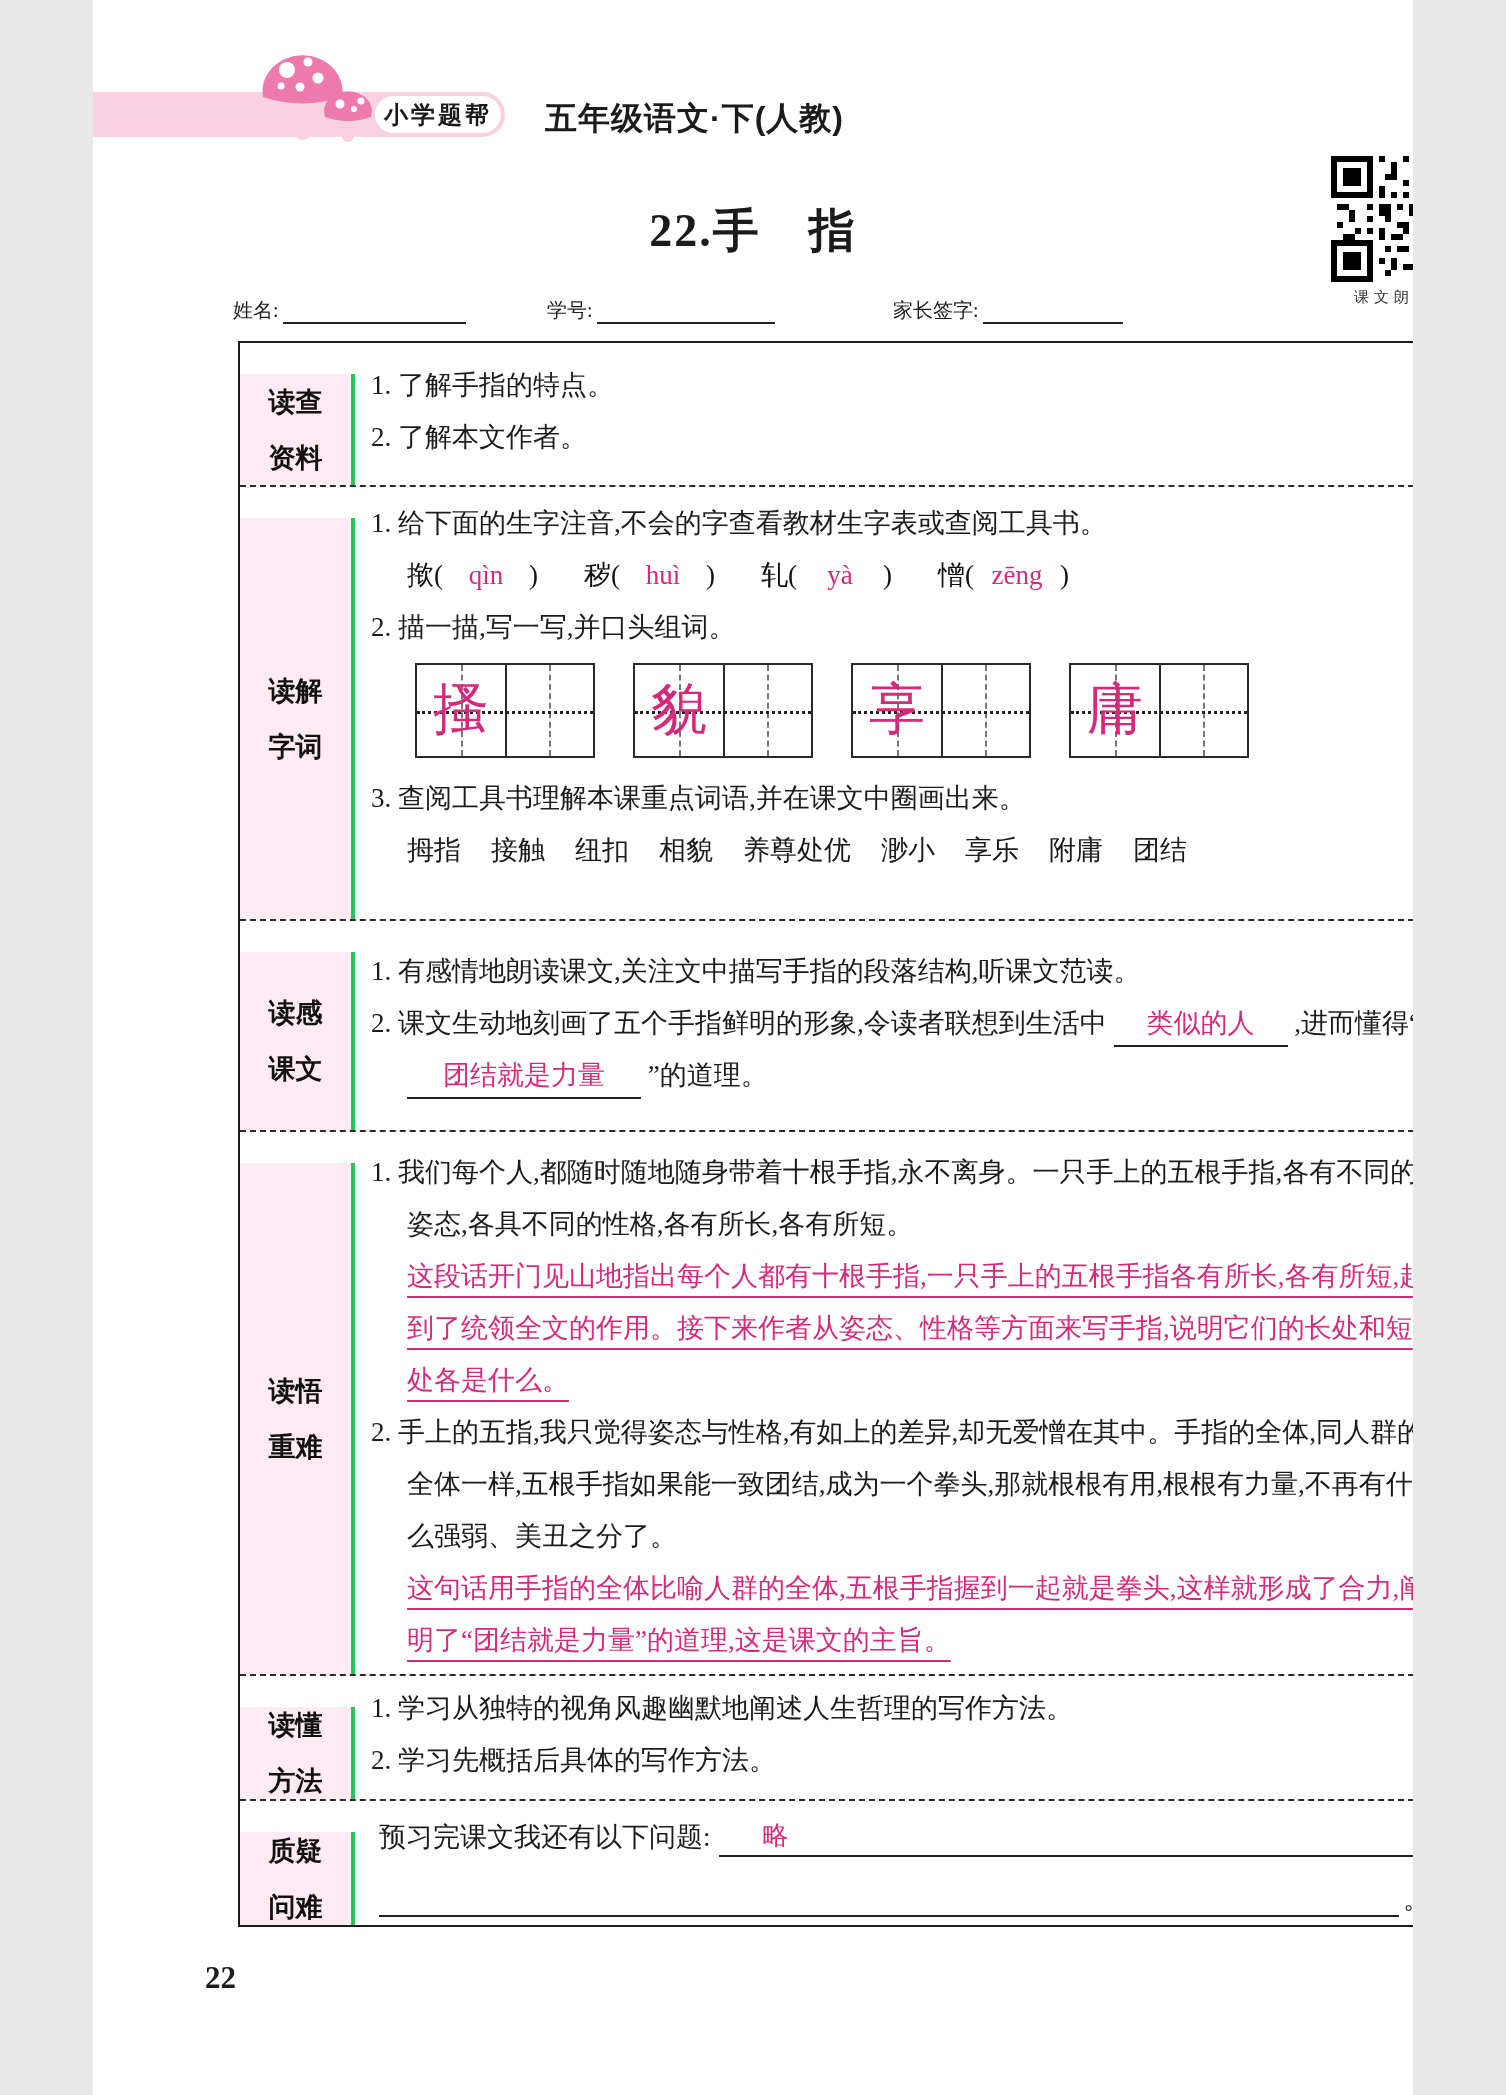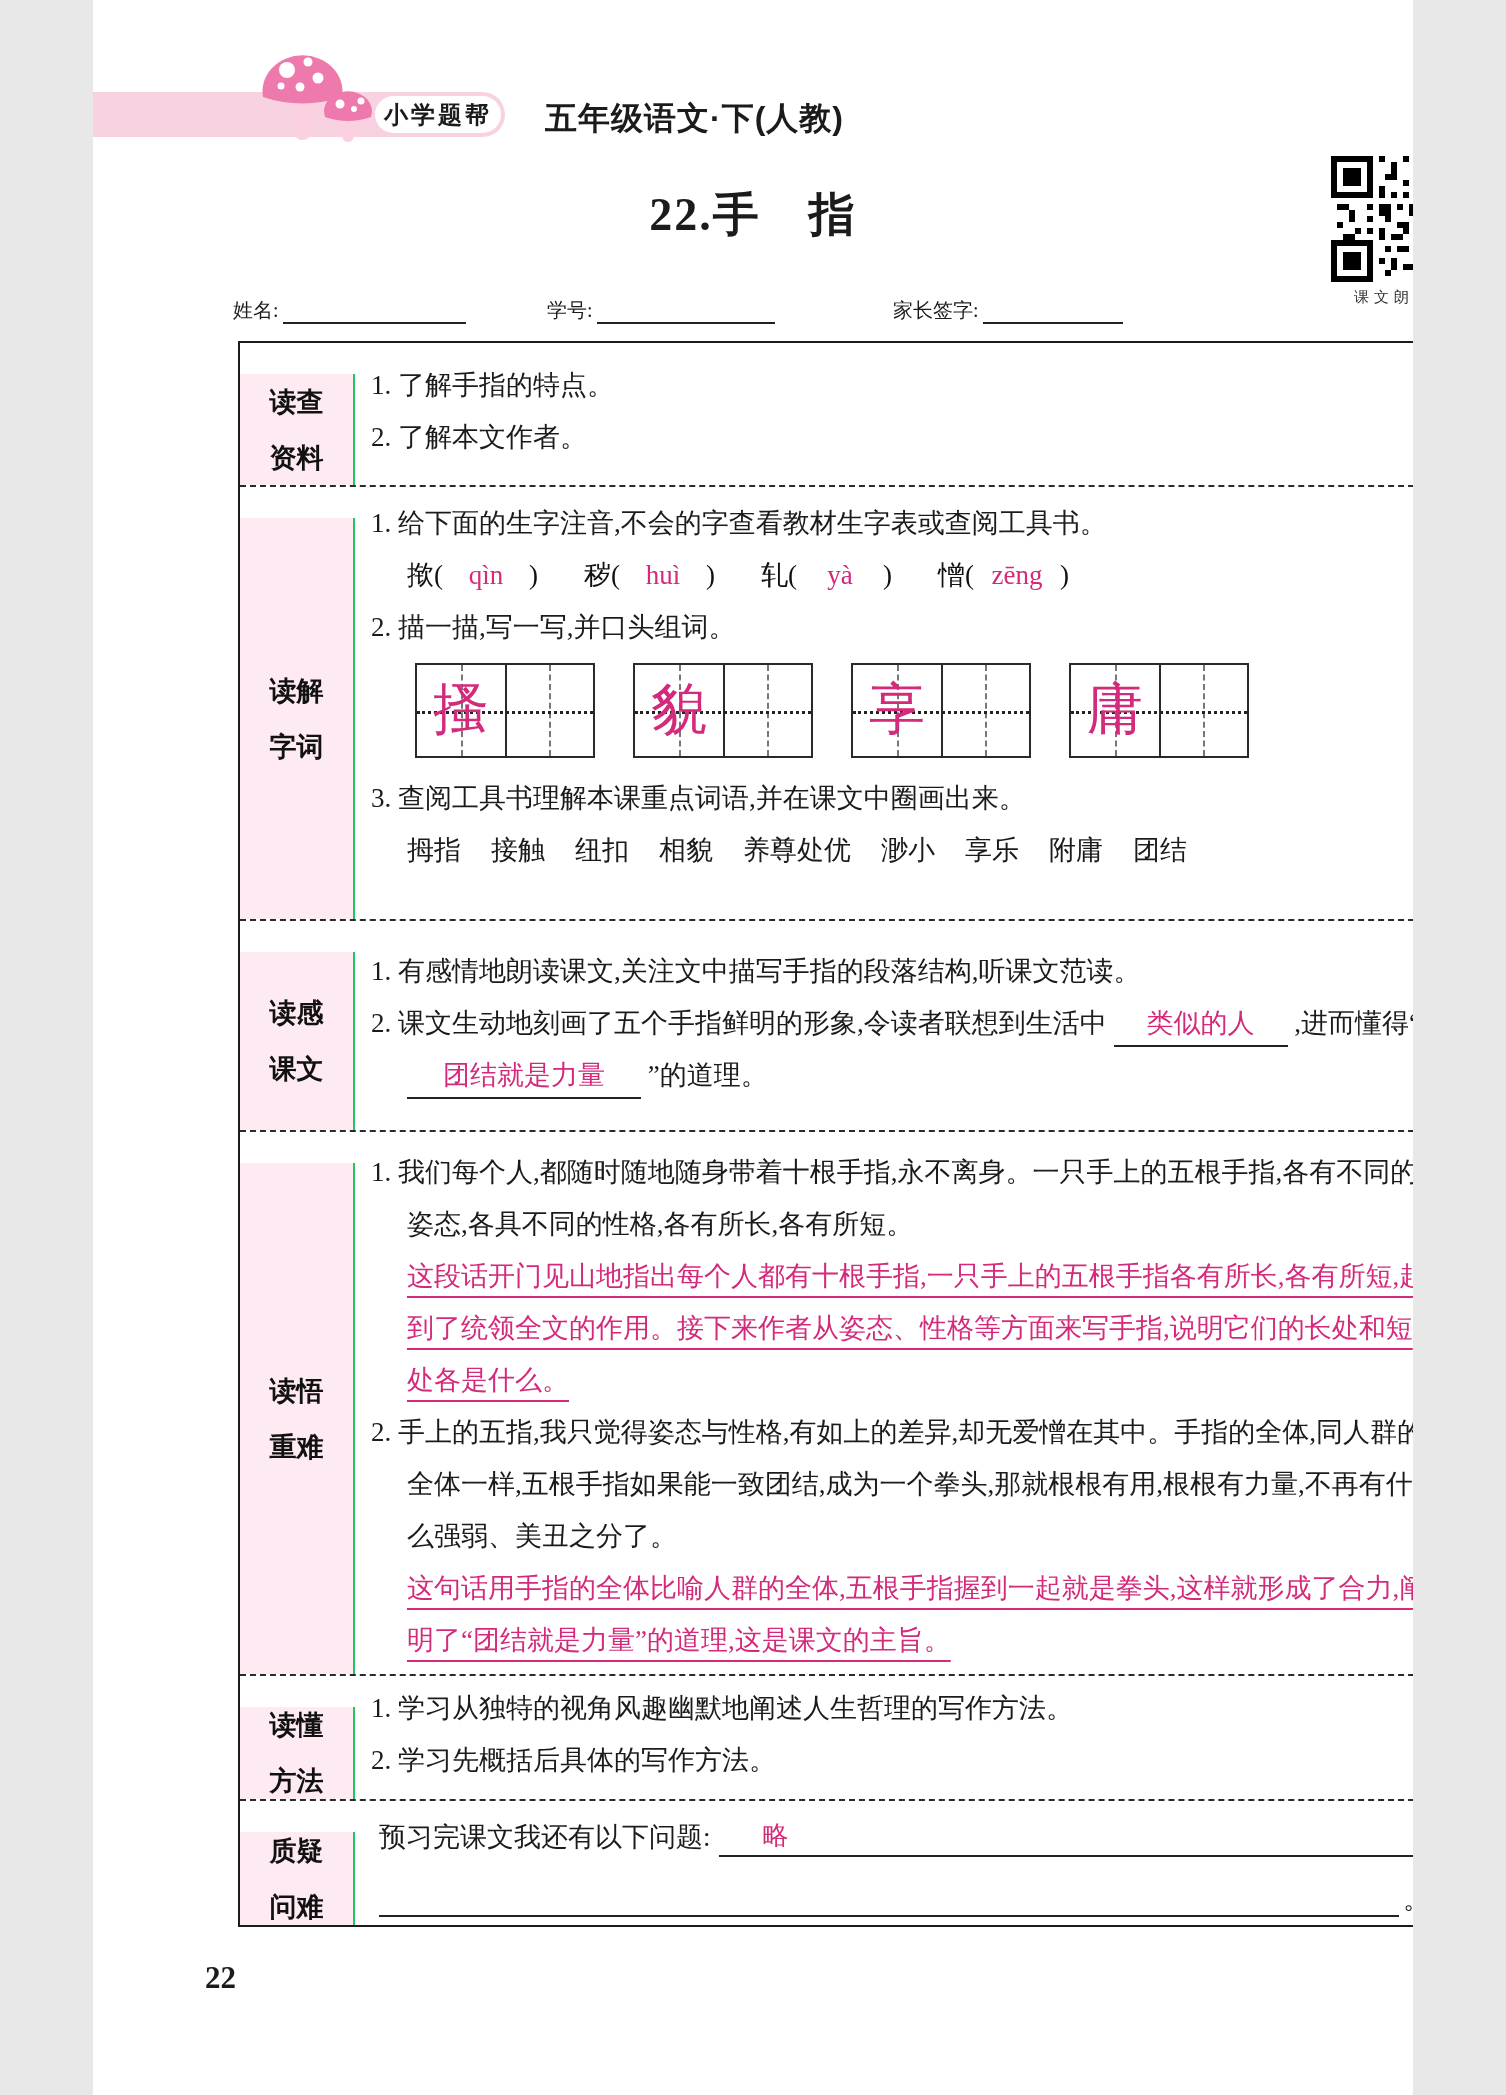--- a/index.html
+++ b/index.html
@@ -18,39 +18,39 @@
   .band{position:absolute;left:0;top:92px;width:412px;height:45px;
     background:var(--band-pink);border-radius:0 24px 24px 0;}
   .mushrooms{position:absolute;left:146px;top:42px;width:150px;height:102px;z-index:3;}
   .badge{position:absolute;left:282px;top:96px;width:126px;height:37px;background:#fff;
     border-radius:19px;display:flex;align-items:center;justify-content:center;z-index:2;
     font-family:"Liberation Sans","DejaVu Sans",sans-serif;font-weight:bold;
     font-size:24px;letter-spacing:3px;}
   .edition{position:absolute;left:452px;top:97px;
     font-family:"Liberation Sans","DejaVu Sans",sans-serif;font-weight:600;
     font-size:32px;letter-spacing:1px;}
-  .title{position:absolute;left:0;top:184px;width:100%;text-align:center;
+  .title{position:absolute;left:0;top:200px;width:100%;text-align:center;
     font-size:46px;font-weight:bold;letter-spacing:2px;}
   .qr{position:absolute;left:1238px;top:156px;width:126px;height:126px;}
   .qr svg{width:100%;height:100%;}
   .qr-cap{position:absolute;left:1230px;top:288px;width:142px;text-align:center;
     font-size:15px;letter-spacing:5px;color:#333;}
   
   .si{position:absolute;top:292px;display:flex;align-items:flex-end;font-size:20px;}
   .si .lab{white-space:nowrap;}
   .si .ublank{display:inline-block;border-bottom:2px solid #222;height:30px;margin-left:4px;}
   
   .ptable{position:absolute;left:145px;top:341px;width:1218px;height:1586px;
     border:2px solid #1c1c1c;box-sizing:border-box;display:flex;flex-direction:column;}
   .trow{display:flex;box-sizing:border-box;}
   .trow + .trow{border-top:2px dashed #2a2a2a;}
   .r1{height:142px;} .r2{height:434px;} .r3{height:211px;}
   .r4{height:544px;} .r5{height:125px;} .r6{flex:1;gap:8px;}
   .lcell{width:115px;flex:0 0 115px;background:var(--label-pink);
-    border-right:2px solid #22c55e;box-sizing:border-box;
+    border-right:4px solid #22c55e;box-sizing:border-box;
     display:flex;flex-direction:column;justify-content:center;align-items:center;gap:20px;
     font-family:"Liberation Sans","DejaVu Sans",sans-serif;font-weight:bold;
     font-size:27px;color:#111;margin-top:31px;}
   .ccell{flex:1;min-width:0;box-sizing:border-box;padding:0 24px 0 16px;
     font-size:27px;line-height:52px;}
   .item{text-indent:-36px;padding-left:36px;}
   .note{margin-left:36px;color:var(--magenta);
     text-decoration:underline;text-decoration-thickness:1.5px;text-underline-offset:11px;}
   .pad10{margin-top:10px;} .pad14{margin-top:14px;} .pad16{margin-top:16px;}
   .pad24{margin-top:24px;} .pad6{margin-top:6px;}

